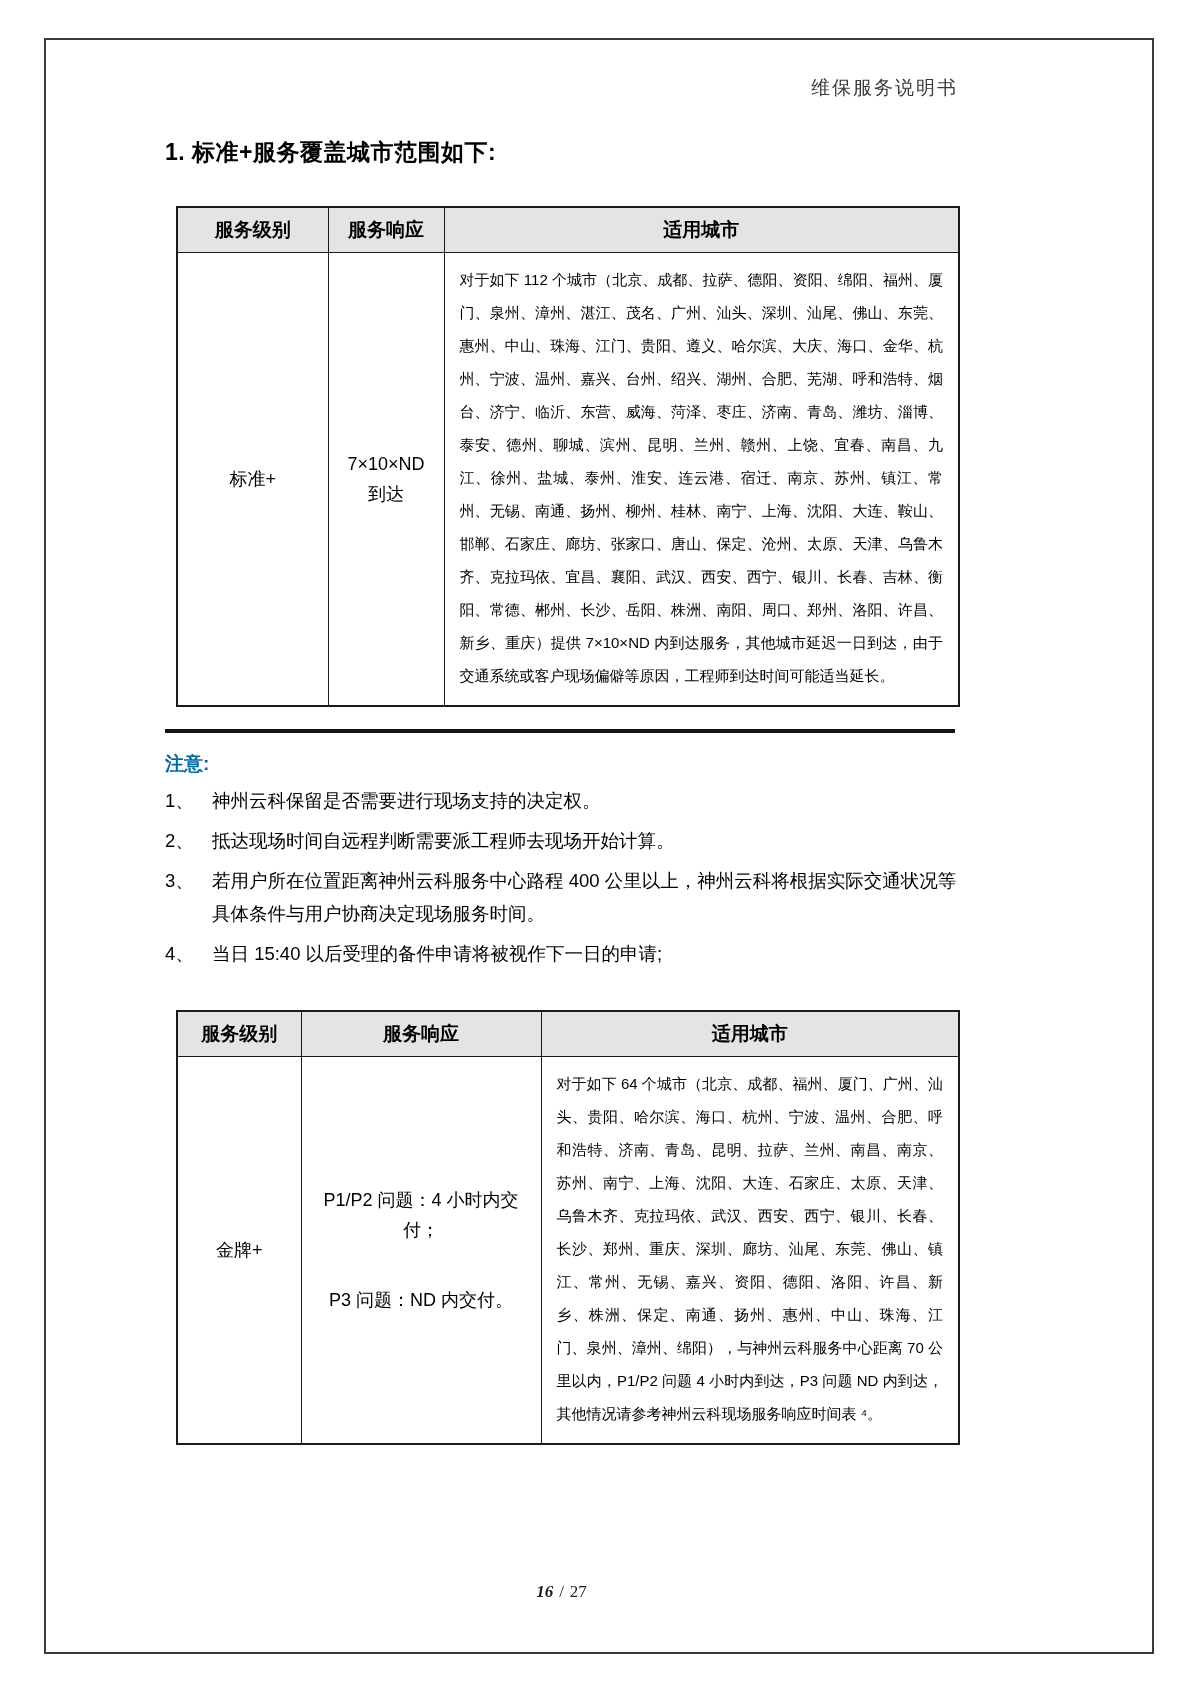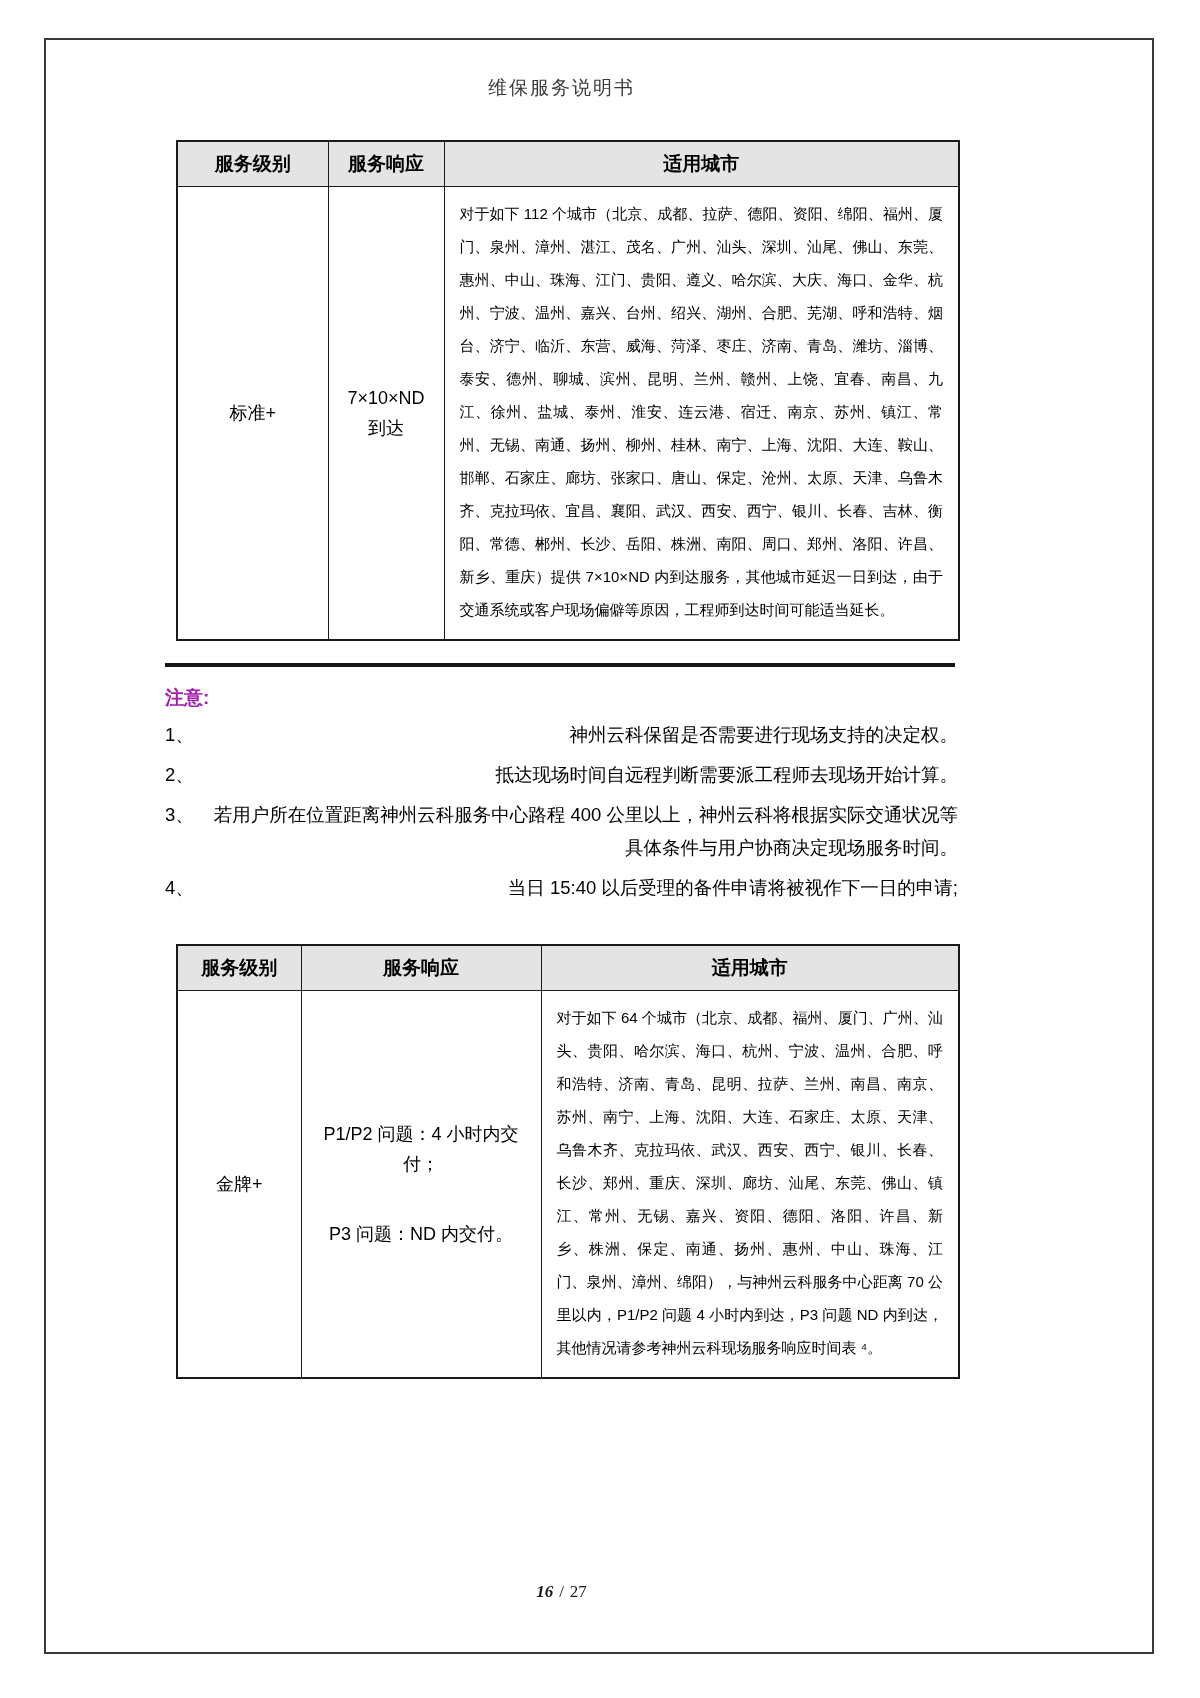--- a/index.html
+++ b/index.html
@@ -13,21 +13,21 @@
   }
   .frame{
     position:absolute;left:44px;top:38px;width:1110px;height:1616px;
     border:2px solid #3a3a3a;box-sizing:border-box;
   }
   .content{
     position:absolute;left:165px;top:0;width:793px;
   }
   .doc-title{
     margin-top:76px;
-    text-align:center;
+    text-align:right;
     font-family:"Liberation Serif","DejaVu Serif",serif;
     font-size:19px;color:#3a3a3a;letter-spacing:2px;line-height:24px;
   }
   .sec-heading{
     margin-top:38px;
     font-size:23px;font-weight:bold;color:#000;letter-spacing:0.5px;line-height:28px;
   }
   table.svc{
     border-collapse:collapse;table-layout:fixed;
     width:782px;margin-left:11px;margin-top:40px;
@@ -48,44 +48,45 @@
   td.response-cell .resp-gap{margin-bottom:40px;}
   td.cities-cell{
     padding:10px 15px 13px 15px;
     font-size:15px;line-height:33px;
     text-align:justify;text-align-last:left;
   }
   .divider-rule{
     margin-top:22px;height:4px;width:790px;background:#151515;
   }
   .notes-heading{
-    margin-top:18px;font-size:19px;font-weight:bold;line-height:26px;color:#a21caf;
+    margin-top:18px;font-size:19px;font-weight:bold;line-height:26px;color:#0369a1;
   }
   .note-item{display:flex;margin-top:7px;font-size:18.5px;line-height:33px;color:#000;}
   .note-num{flex:none;width:47px;}
-  .note-text{flex:1;text-align:right;}
+  .note-text{flex:1;}
   .footer{
     position:absolute;left:165px;top:1582px;width:793px;
     text-align:center;
     font-family:"Liberation Serif","DejaVu Serif",serif;
     font-size:17px;color:#1a1a1a;
   }
   .footer .pg-cur{font-weight:bold;font-style:italic;}
   .footer .pg-sep{margin:0 6px;}
 </style>
 </head>
 <body>
 
 <div class="page">
   <div class="frame"></div>
 
   <div class="content">
 
     <div class="doc-title">维保服务说明书</div>
 
+    <div class="sec-heading">1. 标准+服务覆盖城市范围如下:</div>
 
     <table class="svc">
       <colgroup>
         <col style="width:151px">
         <col style="width:116px">
         <col style="width:515px">
       </colgroup>
       <thead>
         <tr>
           <th>服务级别</th>

